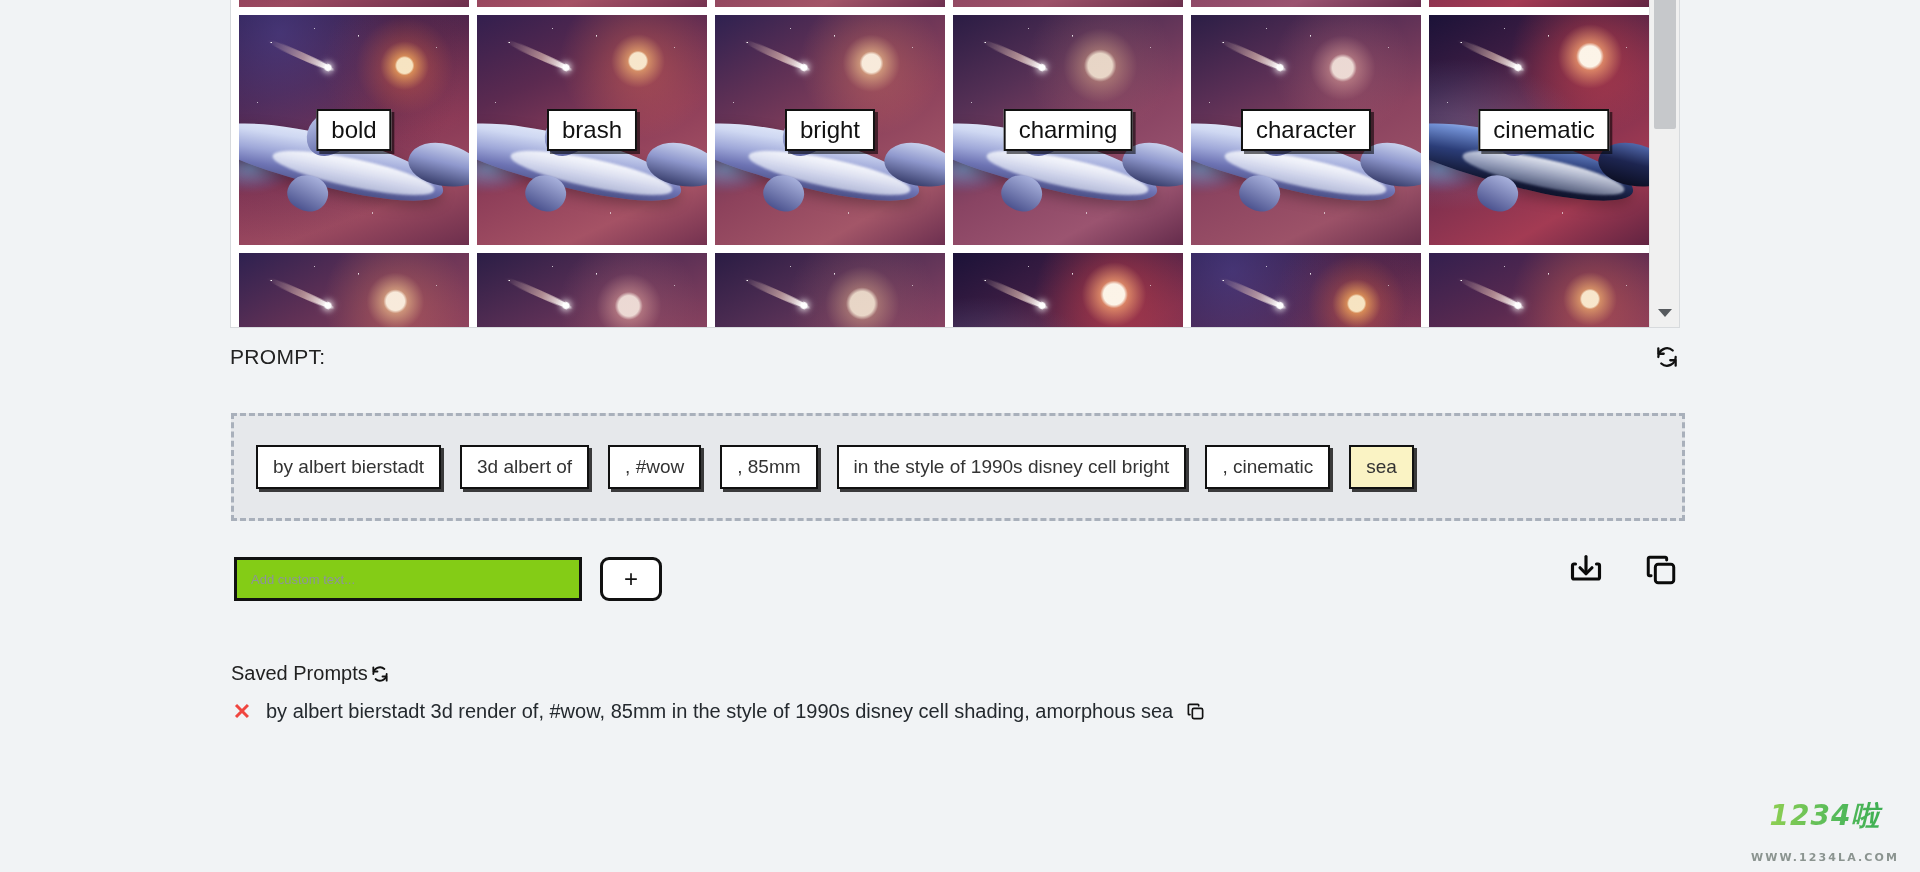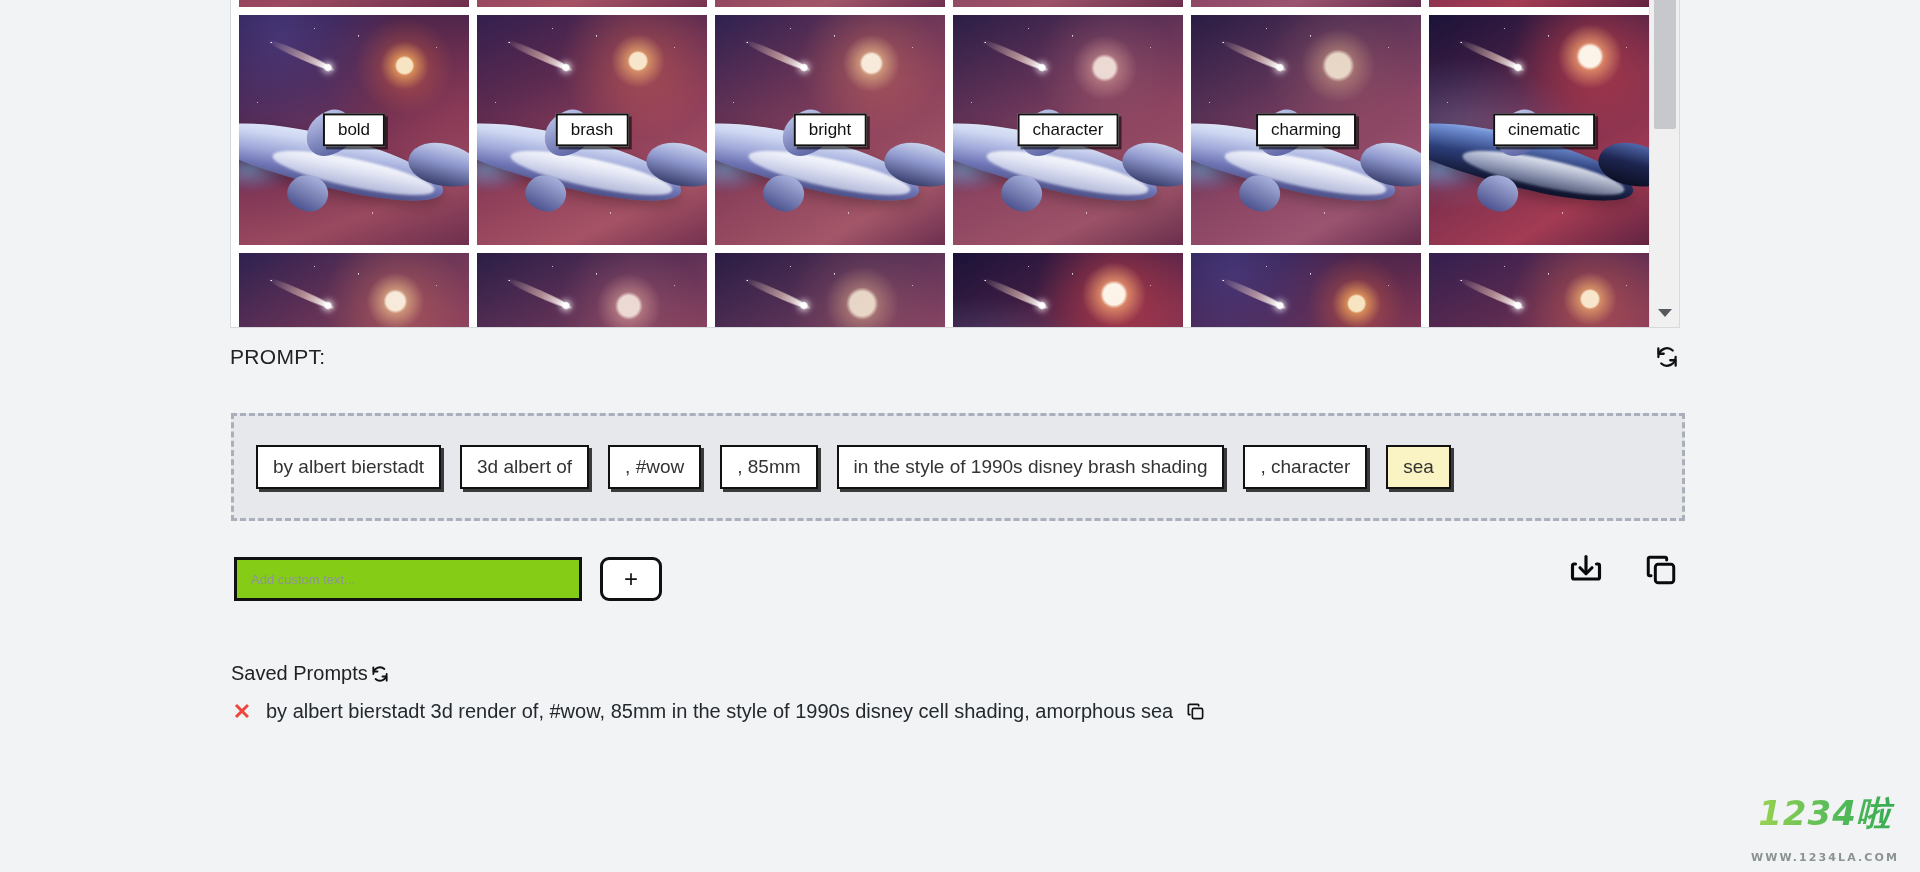--- a/index.html
+++ b/index.html
@@ -184,21 +184,21 @@
   }
 
   .cell-label {
     position: absolute;
     left: 50%; top: 50%;
     transform: translate(-50%, -50%);
     background: #ffffff;
     border: 2px solid #111;
     box-shadow: 3px 3px 0 rgba(0,0,0,0.55);
     padding: 4px 13px;
-    font-size: 17px;
+    font-size: 24px;
     color: #111;
     line-height: 1.25;
     white-space: nowrap;
     font-family: "Liberation Sans", sans-serif;
   }
 
   
   .scrollbar {
     position: absolute;
     right: 0; top: 0;
@@ -347,21 +347,21 @@
 
   
   .watermark {
     position: absolute;
     right: 10px; bottom: 8px;
     width: 170px;
     text-align: center;
     user-select: none;
   }
   .wm-main {
-    font-size: 34px;
+    font-size: 28px;
     font-weight: bold;
     font-style: italic;
     letter-spacing: 1px;
     line-height: 1;
     background: linear-gradient(90deg, #a8d84e 0%, #57bb5a 55%, #2fa84f 100%);
     -webkit-background-clip: text;
     background-clip: text;
     color: transparent;
     font-family: "DejaVu Sans", sans-serif;
   }
@@ -444,46 +444,46 @@
               <div class="glow"></div>
               <div class="body"></div>
               <div class="belly"></div>
               <div class="fin"></div>
               <div class="fin2"></div>
               <div class="head"></div>
             </div>
             <div class="cell-label">bright</div>
           </div>
           <div class="cell">
+            <div class="sky v5"></div>
+            <div class="stars"></div>
+            <div class="comet"></div>
+            <div class="whale">
+              <div class="glow"></div>
+              <div class="body"></div>
+              <div class="belly"></div>
+              <div class="fin"></div>
+              <div class="fin2"></div>
+              <div class="head"></div>
+            </div>
+            <div class="cell-label">charming</div>
+          </div>
+          <div class="cell">
             <div class="sky v4"></div>
             <div class="stars"></div>
             <div class="comet"></div>
             <div class="whale">
               <div class="glow"></div>
               <div class="body"></div>
               <div class="belly"></div>
               <div class="fin"></div>
               <div class="fin2"></div>
               <div class="head"></div>
             </div>
             <div class="cell-label">character</div>
-          </div>
-          <div class="cell">
-            <div class="sky v5"></div>
-            <div class="stars"></div>
-            <div class="comet"></div>
-            <div class="whale">
-              <div class="glow"></div>
-              <div class="body"></div>
-              <div class="belly"></div>
-              <div class="fin"></div>
-              <div class="fin2"></div>
-              <div class="head"></div>
-            </div>
-            <div class="cell-label">charming</div>
           </div>
           <div class="cell">
             <div class="sky v6"></div>
             <div class="stars"></div>
             <div class="comet"></div>
             <div class="whale dark">
               <div class="glow"></div>
               <div class="body"></div>
               <div class="belly"></div>
               <div class="fin"></div>
@@ -542,22 +542,22 @@
         <polyline points="20 20 20 15 15 15"></polyline>
       </svg>
     </button>
   </div>
 
   <div class="chips-area" id="chips-area">
       <div class="chip">by albert bierstadt</div>
       <div class="chip">3d albert of</div>
       <div class="chip">, #wow</div>
       <div class="chip">, 85mm</div>
-      <div class="chip">in the style of 1990s disney brash shading</div>
-      <div class="chip">, character</div>
+      <div class="chip">in the style of 1990s disney cell bright</div>
+      <div class="chip">, cinematic</div>
       <div class="chip highlight">sea</div>
     </div>
 
   <div class="input-row">
     <input class="custom-input" type="text" placeholder="Add custom text..." style="">
     <button class="add-btn">+</button>
   </div>
 
   <div class="action-icons">
     <button class="icon-btn">

